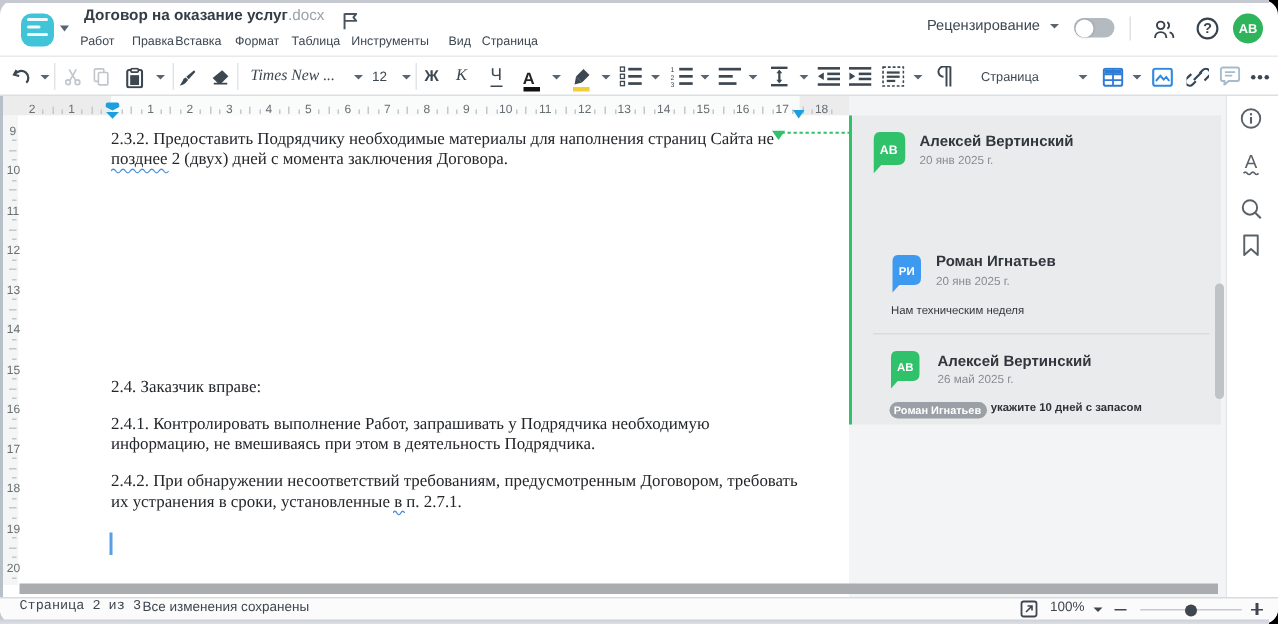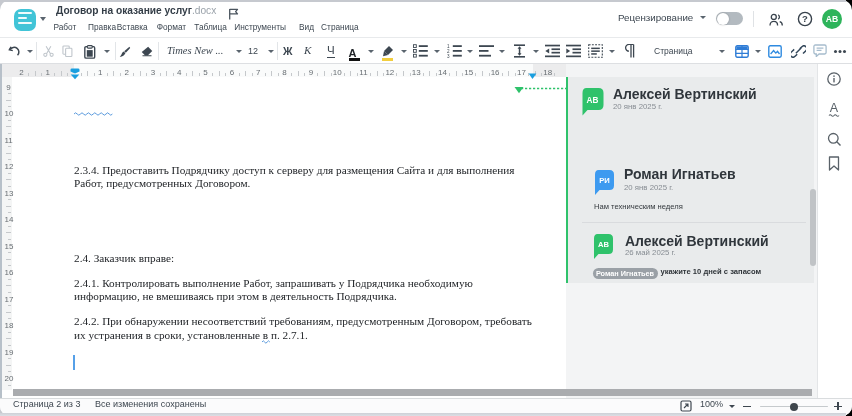--- a/index.html
+++ b/index.html
@@ -5,21 +5,21 @@
 body{background:linear-gradient(90deg,#c6c9cf 0%,#c6c9cf 97%,#000 99%,#000 100%);
 font-family:"Liberation Sans",sans-serif;}
 #win{position:absolute;left:0;top:0;width:852px;height:416px;background:#fff;border-radius:10px;overflow:hidden;}
 .abs{position:absolute;}
 .ic{position:absolute;}
 svg{display:block;}
 .caret{width:0;height:0;border-left:3.2px solid transparent;border-right:3.2px solid transparent;border-top:3.8px solid #5a646e;}
 .menu{position:absolute;font-size:8.3px;color:#3d4751;top:22.4px;line-height:10px;white-space:nowrap;}
 .sep{position:absolute;width:1px;background:#e2e5e8;}
 .doc{position:absolute;left:74px;font-family:"Liberation Serif",serif;font-size:11.25px;line-height:13.35px;color:#23262a;white-space:nowrap;}
-.cname{position:absolute;font-size:14px;font-weight:700;color:#30363c;line-height:11px;white-space:nowrap;}
+.cname{position:absolute;font-size:10px;font-weight:700;color:#30363c;line-height:11px;white-space:nowrap;}
 .cdate{position:absolute;font-size:7.8px;color:#878d93;line-height:11px;white-space:nowrap;}
 .cbody{position:absolute;font-size:7.6px;color:#33383d;line-height:11.35px;white-space:nowrap;}
 </style></head>
 <body>
 <div id="win">
 
   <div class="abs" id="logo" style="left:13.5px;top:8.5px;width:22px;height:22px;background:#41c4d7;border-radius:7px;">
     <div class="abs" style="left:4.5px;top:3.6px;width:14px;height:1.9px;background:rgba(255,255,255,.92);border-radius:1px;"></div>
     <div class="abs" style="left:4.5px;top:8.6px;width:9px;height:1.9px;background:rgba(255,255,255,.92);border-radius:1px;"></div>
     <div class="abs" style="left:4.5px;top:13.6px;width:13.5px;height:1.9px;background:rgba(255,255,255,.92);border-radius:1px;"></div>
@@ -351,21 +351,21 @@
     </div>
 
   <svg class="abs" style="left:69.5px;top:68px;" width="10" height="12" viewBox="0 0 10 12">
     <path d="M0.5 1.8 a1.4 1.4 0 0 1 1.4-1.4 h6.2 a1.4 1.4 0 0 1 1.4 1.4 v1.6 l-4.5 2.2 l-4.5-2.2 z" fill="#1b9fdf"></path>
     <path d="M0.7 6.6 h8.6 l-4.3 4.6 z" fill="#1b9fdf"></path>
   </svg>
   <svg class="abs" style="left:528px;top:73.2px;" width="9" height="6.5" viewBox="0 0 9 6.5">
     <path d="M0.6 0.4 h7.8 l-3.9 5.6 z" fill="#1b9fdf"></path>
   </svg>
 
-  <div class="doc" style="top:163.9px;">2.3.4. Предоставить Подрядчику доступ к серверу для размещения Сайта и для выполнения<br>Работ, предусмотренных Договором.</div>
+  <div class="doc" style="top:87.0px;">2.3.2. Предоставить Подрядчику необходимые материалы для наполнения страниц Сайта не<br>позднее 2 (двух) дней с момента заключения Договора.</div>
   <div class="doc" style="top:251.8px;">2.4. Заказчик вправе:</div>
   <div class="doc" style="top:276.9px;">2.4.1. Контролировать выполнение Работ, запрашивать у Подрядчика необходимую<br>информацию, не вмешиваясь при этом в деятельность Подрядчика.</div>
   <div class="doc" style="top:315.3px;">2.4.2. При обнаружении несоответствий требованиям, предусмотренным Договором, требовать<br>их устранения в сроки, установленные в п. 2.7.1.</div>
 
   <svg class="abs" style="left:73.5px;top:111.6px;" width="39" height="4" viewBox="0 0 39 4">
       <path d="M0 2 q1.6-2.4 3.2 0 t3.2 0 t3.2 0 t3.2 0 t3.2 0 t3.2 0 t3.2 0 t3.2 0 t3.2 0 t3.2 0 t3.2 0 t3.2 0" fill="none" stroke="#4a90d9" stroke-width="0.9"></path>
     </svg>
   <svg class="abs" style="left:261.8px;top:340.3px;" width="8" height="4" viewBox="0 0 8 4">
       <path d="M0 2 q1.3-2.4 2.6 0 t2.6 0 t2.6 0" fill="none" stroke="#4a90d9" stroke-width="0.9"></path>
     </svg>
@@ -416,21 +416,21 @@
   </svg>
   <svg class="abs" style="left:827px;top:132px;" width="15" height="15" viewBox="0 0 15 15">
     <circle cx="6.3" cy="6.3" r="4.8" fill="none" stroke="#5a6269" stroke-width="1.3"></circle>
     <path d="M9.8 9.8 L13.5 13.5" stroke="#5a6269" stroke-width="1.4"></path>
   </svg>
   <svg class="abs" style="left:828px;top:156px;" width="12" height="15" viewBox="0 0 12 15">
     <path d="M1.5 1 h9 v13 l-4.5-4 l-4.5 4 z" fill="none" stroke="#5a6269" stroke-width="1.3" stroke-linejoin="round"></path>
   </svg>
 
   <div class="abs" style="left:0;top:397.5px;width:852px;height:18.5px;background:#fbfbfc;border-top:1px solid #d9dcde;"></div>
-  <div class="abs" style="left:13px;top:398.8px;font-size:9px;line-height:11px;color:#3e4750;white-space:nowrap;">Страница 2 из 3</div>
+  <div class="abs" style="left:13px;top:398.8px;font-size:9px;line-height:11px;color:#3e4750;white-space:nowrap;font-family:Liberation Mono, monospace;">Страница 2 из 3</div>
   <div class="abs" style="left:95px;top:398.8px;font-size:9px;line-height:11px;color:#3e4750;white-space:nowrap;">Все изменения сохранены</div>
   <svg class="abs" style="left:680px;top:399.5px;" width="12" height="12" viewBox="0 0 12 12">
     <rect x="1" y="1" width="10" height="10" rx="1.5" fill="none" stroke="#3e4750" stroke-width="1.2"></rect>
     <path d="M4 8 L8 4 M5 4 h3 v3" fill="none" stroke="#3e4750" stroke-width="1.1"></path>
   </svg>
   <div class="abs" style="left:700px;top:398.9px;font-size:9px;line-height:11px;color:#3e4750;">100%</div>
   <div class="abs caret" style="left:729px;top:404.5px;border-top-color:#3e4750;"></div>
   <div class="abs" style="left:743px;top:405.6px;width:8px;height:1.5px;background:#3e4750;"></div>
   <div class="abs" style="left:760px;top:405.8px;width:68px;height:1.3px;background:#c6cacd;border-radius:1px;"></div>
   <div class="abs" style="left:790px;top:402.6px;width:8px;height:8px;border-radius:4px;background:#3f464d;"></div>

